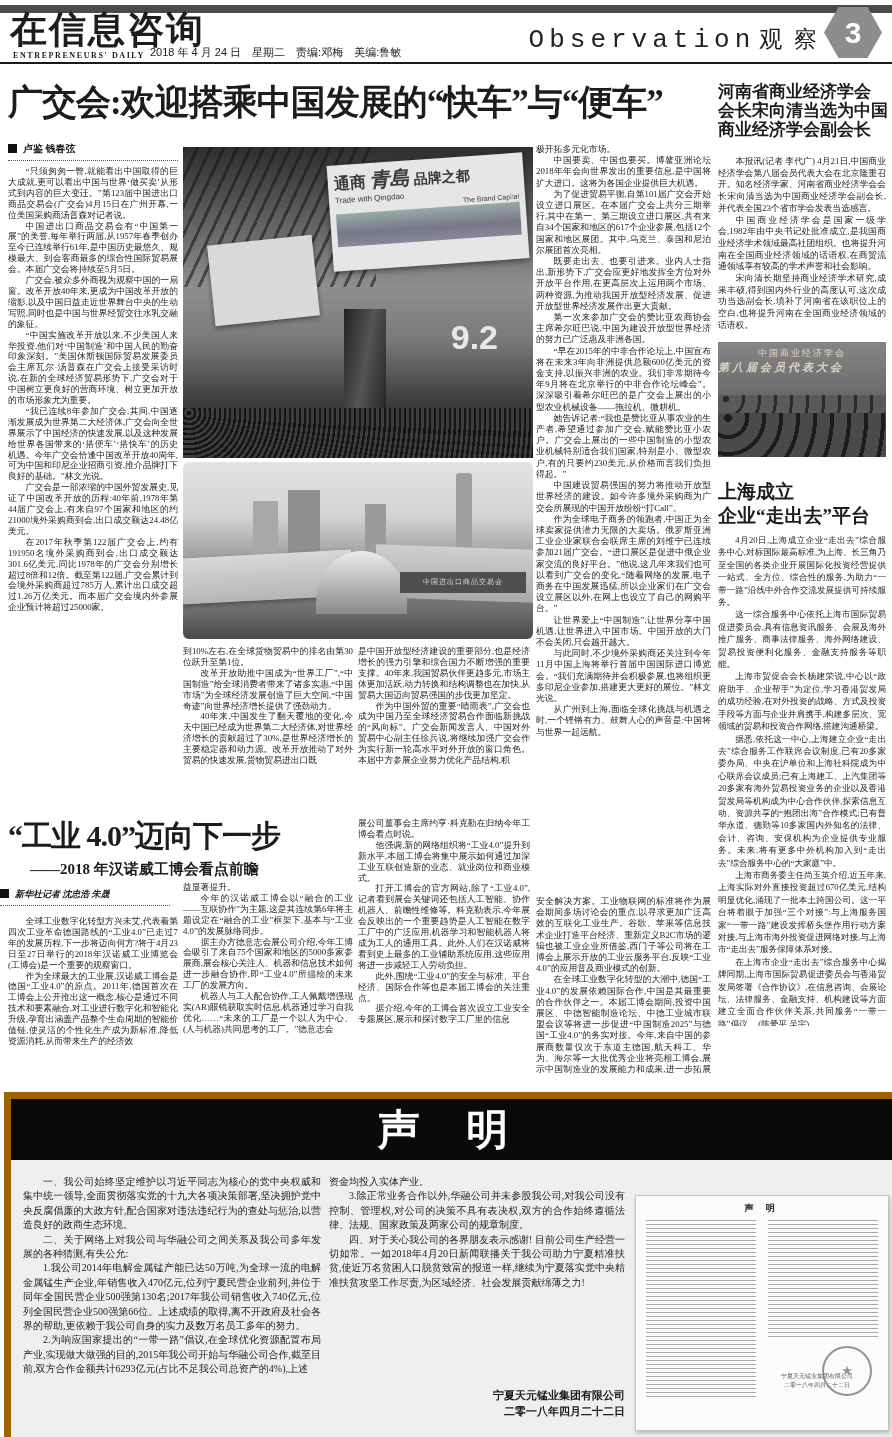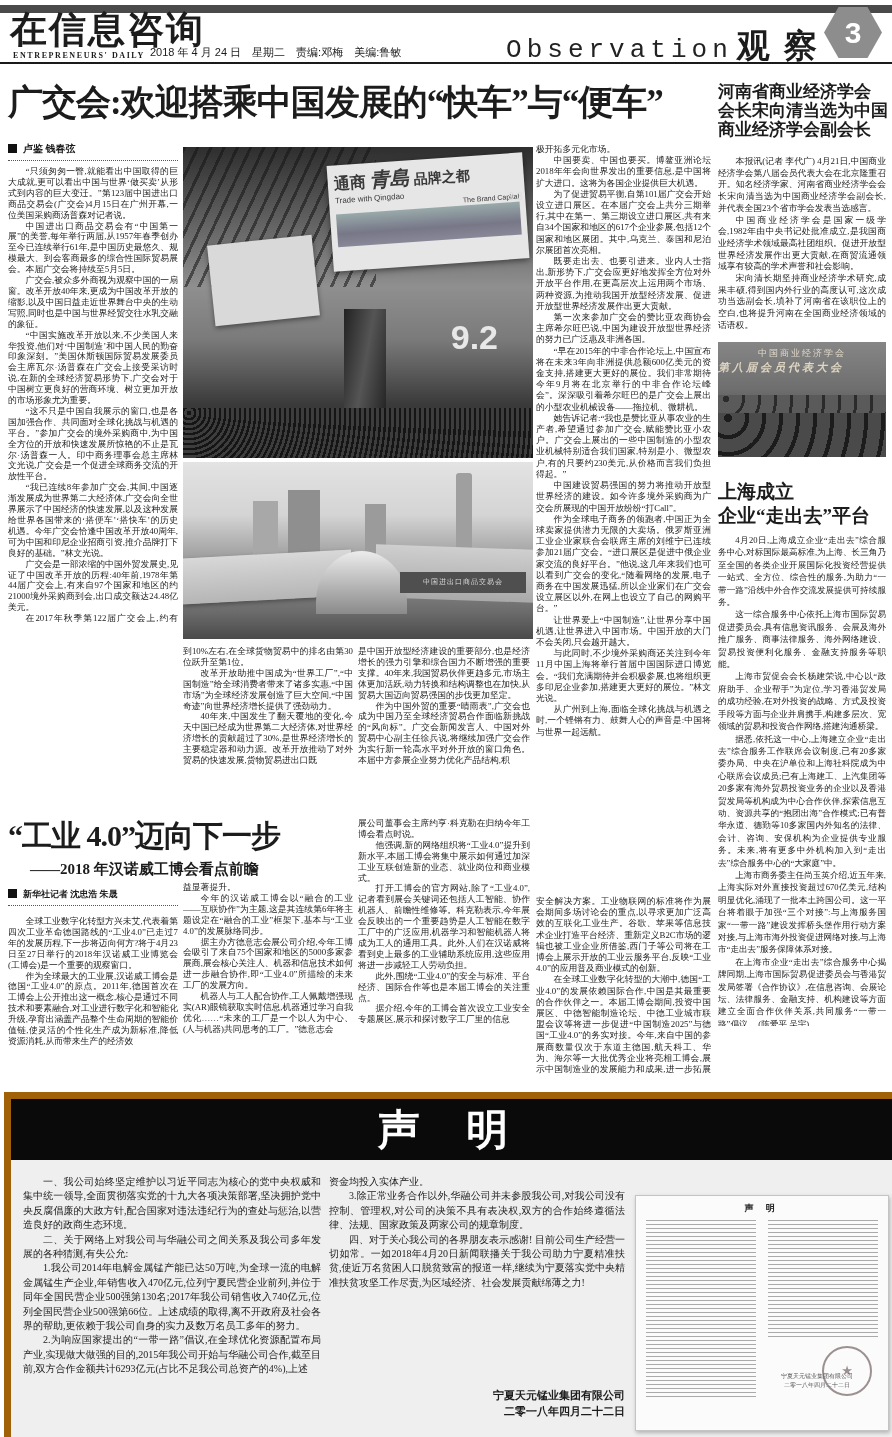--- a/index.html
+++ b/index.html
@@ -23,40 +23,39 @@
 <body>
 
 <div class="abs" style="left:0;top:5px;width:892px;height:8px;background:#4a4a4a;"></div>
 
 <div class="abs" style="left:10px;top:10px;font-size:37px;font-weight:bold;letter-spacing:2px;line-height:40px;">在信息咨询</div>
 <div class="abs" style="left:13px;top:51px;font-size:8px;font-weight:bold;letter-spacing:1.6px;">ENTREPRENEURS' DAILY</div>
 <div class="abs" style="left:150px;top:45px;font-size:11px;font-family:'Liberation Sans',sans-serif;">2018 年 4 月 24 日　星期二　责编:邓梅　美编:鲁敏</div>
 
 <div class="abs" style="left:380px;top:24px;width:440px;text-align:right;white-space:nowrap;">
   <span style="font-family:'Liberation Mono',monospace;font-size:26px;letter-spacing:5px;color:#222;">Observation</span>
-  <span style="font-size:33px;font-weight:bold;letter-spacing:3px;">观 察</span>
+  <span style="font-size:23px;font-weight:normal;letter-spacing:3px;">观 察</span>
 </div>
 <div class="abs hexa" style="left:824px;top:7px;width:58px;height:51px;background:#8d8d8d;
             display:flex;align-items:center;justify-content:center;">
   <span style="color:#fff;font-size:30px;font-weight:bold;font-family:'Liberation Sans',sans-serif;">3</span>
 </div>
 <div class="abs" style="left:0;top:62px;width:892px;height:2px;background:#1a1a1a;"></div>
 
 <div class="abs" style="left:8px;top:79px;width:708px;font-size:35px;font-weight:bold;white-space:nowrap;letter-spacing:-1px;">广交会:欢迎搭乘中国发展的“快车”与“便车”</div>
 
 <div class="abs byline" style="left:8px;top:142px;width:170px;">
   <span class="sq"></span><span>卢鉴 钱春弦</span>
 </div>
 
 <div class="abs bodytext" style="left:8px;top:166px;width:170px;height:456px;">
     <p>“只须匆匆一瞥,就能看出中国取得的巨大成就,更可以看出中国与世界‘做买卖’从形式到内容的巨大变迁。”第123届中国进出口商品交易会(广交会)4月15日在广州开幕,一位美国采购商汤普森对记者说。</p>
     <p>中国进出口商品交易会有“中国第一展”的美誉,每年举行两届,从1957年春季创办至今已连续举行61年,是中国历史最悠久、规模最大、到会客商最多的综合性国际贸易展会。本届广交会将持续至5月5日。</p>
     <p>广交会,被众多外商视为观察中国的一扇窗。改革开放40年来,更成为中国改革开放的缩影,以及中国日益走近世界舞台中央的生动写照,同时也是中国与世界经贸交往水乳交融的象征。</p>
     <p>“中国实施改革开放以来,不少美国人来华投资,他们对‘中国制造’和中国人民的勤奋印象深刻。”美国休斯顿国际贸易发展委员会主席瓦尔·汤普森在广交会上接受采访时说,在新的全球经济贸易形势下,广交会对于中国树立更良好的营商环境、树立更加开放的市场形象尤为重要。</p>
-    <p>“这不只是中国自我展示的窗口,也是各国加强合作、共同面对全球化挑战与机遇的平台。”参加广交会的境外采购商中,为中国全方位的开放和快速发展所惊艳的不止是瓦尔·汤普森一人。印中商务理事会总主席林文光说,广交会是一个促进全球商务交流的开放性平台。</p>
     <p>“我已连续8年参加广交会,其间,中国逐渐发展成为世界第二大经济体,广交会向全世界展示了中国经济的快速发展,以及这种发展给世界各国带来的‘搭便车’‘搭快车’的历史机遇。今年广交会恰逢中国改革开放40周年,可为中国和印尼企业招商引资,推介品牌打下良好的基础。”林文光说。</p>
     <p>广交会是一部浓缩的中国外贸发展史,见证了中国改革开放的历程:40年前,1978年第44届广交会上,有来自97个国家和地区的约21000境外采购商到会,出口成交额达24.48亿美元。</p>
     <p>在2017年秋季第122届广交会上,约有191950名境外采购商到会,出口成交额达301.6亿美元,同比1978年的广交会分别增长超过8倍和12倍。截至第122届,广交会累计到会境外采购商超过785万人,累计出口成交超过1.26万亿美元。而本届广交会境内外参展企业预计将超过25000家。</p>
   </div>
 
 <div class="abs photo" style="left:183px;top:147px;width:350px;height:311px;
             background:linear-gradient(180deg,#2e2e2e 0%,#5d5d5d 22%,#8f8f8f 45%,#7a7a7a 62%,#3c3c3c 82%,#1e1e1e 100%);">
   <div class="abs" style="left:0;top:0;width:55%;height:45%;
               background:repeating-linear-gradient(115deg,rgba(20,20,20,.55) 0 3px,transparent 3px 12px);"></div>
   <div class="abs" style="left:42%;top:4%;width:56%;height:34%;background:#e6e6e6;transform:rotate(-4deg);
@@ -71,21 +70,21 @@
   <div class="abs" style="left:8%;top:30%;width:30%;height:26%;background:#d9d9d9;transform:rotate(-6deg);
               box-shadow:0 2px 5px rgba(0,0,0,.45);"></div>
   <div class="abs" style="right:3%;top:14%;color:#ddd;font-size:10px;font-family:'Liberation Sans',sans-serif;">9.3</div>
   <div class="abs" style="right:10%;top:55%;color:#e8e8e8;font-size:34px;font-weight:bold;font-family:'Liberation Sans',sans-serif;">9.2</div>
   <div class="abs" style="left:46%;top:52%;width:12%;height:36%;background:linear-gradient(100deg,#222 0%,#555 50%,#222 100%);"></div>
   <div class="abs" style="left:0;bottom:0;width:100%;height:16%;
               background:repeating-radial-gradient(circle at 6px 5px,#151515 0 2.4px,#3d3d3d 2.4px 5px);"></div>
 </div>
 
 <div class="abs photo" style="left:183px;top:462px;width:350px;height:177px;
-            background:linear-gradient(180deg,#e3e3e3 0%,#d4d4d4 30%,#9c9c9c 55%,#6b6b6b 85%,#4a4a4a 100%);">
+            background:linear-gradient(180deg,#e3e3e3 0%,#d4d4d4 30%,#9c9c9c 55%,#6b6b6b 85%,#4a4a4a 100%);border-radius:6px;">
   <div class="abs" style="left:20%;top:22%;width:7%;height:32%;background:#a8a8a8;"></div>
   <div class="abs" style="left:30%;top:16%;width:9%;height:40%;background:#8f8f8f;"></div>
   <div class="abs" style="left:52%;top:24%;width:6%;height:30%;background:#9b9b9b;"></div>
   <div class="abs" style="left:78%;top:6%;width:4.5%;height:52%;background:#9f9f9f;border-radius:3px 3px 0 0;"></div>
   <div class="abs" style="left:0;top:52%;width:48%;height:26%;background:linear-gradient(180deg,#d8d8d8,#b5b5b5);transform:skewY(-3deg);
               box-shadow:0 2px 4px rgba(0,0,0,.35);"></div>
   <div class="abs" style="left:55%;top:48%;width:45%;height:30%;background:linear-gradient(180deg,#cfcfcf,#a9a9a9);transform:skewY(2deg);"></div>
   <div class="abs" style="left:38%;top:50%;width:26%;height:36%;border-radius:50% 50% 0 0/80% 80% 0 0;
               background:linear-gradient(180deg,#ececec,#8a8a8a);"></div>
   <div class="abs" style="left:62%;top:62%;width:36%;height:12%;background:#4f4f4f;display:flex;align-items:center;justify-content:center;">
@@ -101,32 +100,32 @@
 <div class="abs bodytext cont" style="left:358px;top:646px;width:172px;height:170px;">
     <p>是中国开放型经济建设的重要部分,也是经济增长的强力引擎和综合国力不断增强的重要支撑。40年来,我国贸易伙伴更趋多元,市场主体更加活跃,动力转换和结构调整也在加快,从贸易大国迈向贸易强国的步伐更加坚定。</p>
     <p>作为中国外贸的重要“晴雨表”,广交会也成为中国乃至全球经济贸易合作面临新挑战的“风向标”。广交会新闻发言人、中国对外贸易中心副主任徐兵说,将继续加强广交会作为实行新一轮高水平对外开放的窗口角色。本届中方参展企业努力优化产品结构,积</p>
   </div>
 <div class="abs bodytext cont" style="left:536px;top:144px;width:175px;height:678px;line-height:11.2px;">
     <p>极开拓多元化市场。</p>
     <p>中国要卖、中国也要买。博鳌亚洲论坛2018年年会向世界发出的重要信息,是中国将扩大进口。这将为各国企业提供巨大机遇。</p>
     <p>为了促进贸易平衡,自第101届广交会开始设立进口展区。在本届广交会上共分三期举行,其中在第一、第三期设立进口展区,共有来自34个国家和地区的617个企业参展,包括12个国家和地区展团。其中,乌克兰、泰国和尼泊尔展团首次亮相。</p>
     <p>既要走出去、也要引进来。业内人士指出,新形势下,广交会应更好地发挥全方位对外开放平台作用,在更高层次上运用两个市场、两种资源,为推动我国开放型经济发展、促进开放型世界经济发展作出更大贡献。</p>
     <p>第一次来参加广交会的赞比亚农商协会主席希尔旺巴说,中国为建设开放型世界经济的努力已广泛惠及非洲各国。</p>
-    <p>“早在2015年的中非合作论坛上,中国宣布将在未来3年向非洲提供总额600亿美元的资金支持,搭建更大更好的展位。我们非常期待今年9月将在北京举行的中非合作论坛峰会”。深深吸引着希尔旺巴的是广交会上展出的小型农业机械设备——拖拉机、微耕机。</p>
+    <p>“早在2015年的中非合作论坛上,中国宣布将在未来3年向非洲提供总额600亿美元的资金支持,以振兴非洲的农业。我们非常期待今年9月将在北京举行的中非合作论坛峰会”。深深吸引着希尔旺巴的是广交会上展出的小型农业机械设备——拖拉机、微耕机。</p>
     <p>她告诉记者:“我也是赞比亚从事农业的生产者,希望通过参加广交会,赋能赞比亚小农户。广交会上展出的一些中国制造的小型农业机械特别适合我们国家,特别是小、微型农户,有的只要约230美元,从价格而言我们负担得起。”</p>
     <p>中国建设贸易强国的努力将推动开放型世界经济的建设。如今许多境外采购商为广交会所展现的中国开放纷纷“打Call”。</p>
     <p>作为全球电子商务的领跑者,中国正为全球卖家提供潜力无限的大卖场。俄罗斯亚洲工业企业家联合会联席主席的刘维宁已连续参加21届广交会。“进口展区是促进中俄企业家交流的良好平台。”他说,这几年来我们也可以看到广交会的变化,“随着网络的发展,电子商务在中国发展迅猛,所以企业家们在广交会设立展区以外,在网上也设立了自己的网购平台。”</p>
     <p>让世界爱上“中国制造”,让世界分享中国机遇,让世界进入中国市场。中国开放的大门不会关闭,只会越开越大。</p>
     <p>与此同时,不少境外采购商还关注到今年11月中国上海将举行首届中国国际进口博览会。“我们充满期待并会积极参展,也将组织更多印尼企业参加,搭建更大更好的展位。”林文光说。</p>
     <p>从广州到上海,面临全球化挑战与机遇之时,一个铿锵有力、鼓舞人心的声音是:中国将与世界一起远航。</p>
   </div>
 
 <div class="abs" style="left:8px;top:816px;font-size:30px;font-weight:bold;white-space:nowrap;letter-spacing:-1px;">“工业 4.0”迈向下一步</div>
 <div class="abs" style="left:30px;top:860px;font-size:15px;font-weight:bold;white-space:nowrap;">——2018 年汉诺威工博会看点前瞻</div>
-<div class="abs byline" style="left:8px;top:888px;width:170px;font-size:9px;">
+<div class="abs byline" style="left:0;top:888px;width:170px;font-style:italic;font-size:9px;">
   <span class="sq"></span><span>新华社记者 沈忠浩 朱晟</span>
 </div>
 
 <div class="abs bodytext" style="left:8px;top:916px;width:170px;height:170px;">
     <p>全球工业数字化转型方兴未艾,代表着第四次工业革命德国路线的“工业4.0”已走过7年的发展历程,下一步将迈向何方?将于4月23日至27日举行的2018年汉诺威工业博览会(工博会)是一个重要的观察窗口。</p>
     <p>作为全球最大的工业展,汉诺威工博会是德国“工业4.0”的原点。2011年,德国首次在工博会上公开推出这一概念,核心是通过不同技术和要素融合,对工业进行数字化和智能化升级,孕育出涵盖产品整个生命周期的智能价值链,使灵活的个性化生产成为新标准,降低资源消耗,从而带来生产的经济效</p>
   </div>
 <div class="abs bodytext cont" style="left:183px;top:882px;width:170px;height:205px;">
     <p>益显著提升。</p>
     <p>今年的汉诺威工博会以“融合的工业——互联协作”为主题,这是其连续第6年将主题设定在“融合的工业”框架下,基本与“工业4.0”的发展脉络同步。</p>
@@ -145,21 +144,21 @@
     <p>在全球工业数字化转型的大潮中,德国“工业4.0”的发展依赖国际合作,中国是其最重要的合作伙伴之一。本届工博会期间,投资中国展区、中德智能制造论坛、中德工业城市联盟会议等将进一步促进“中国制造2025”与德国“工业4.0”的务实对接。今年,来自中国的参展商数量仅次于东道主德国,航天科工、华为、海尔等一大批优秀企业将亮相工博会,展示中国制造业的发展能力和成果,进一步拓展国际合作。</p>
   </div>
 
 <div class="abs" style="left:718px;top:82px;width:170px;font-size:17px;font-weight:bold;line-height:19px;">
   <div>河南省商业经济学会</div>
   <div>会长宋向清当选为中国</div>
   <div>商业经济学会副会长</div>
 </div>
 <div class="abs rbody" style="left:718px;top:140px;width:168px;height:196px;">
     <p>本报讯(记者 李代广) 4月21日,中国商业经济学会第八届会员代表大会在北京隆重召开。知名经济学家、河南省商业经济学会会长宋向清当选为中国商业经济学会副会长,并代表全国23个省市学会发表当选感言。</p>
-    <p>中国商业经济学会是国家一级学会,1982年由中央书记处批准成立,是我国商业经济学术领域最高社团组织。促进开放型世界经济发展作出更大贡献,在商贸流通领域享有较高的学术声誉和社会影响。</p>
+    <p>中国商业经济学会是国家一级学会,1982年由中央书记处批准成立,是我国商业经济学术领域最高社团组织。也将提升河南在全国商业经济领域的话语权,在商贸流通领域享有较高的学术声誉和社会影响。</p>
     <p>宋向清长期坚持商业经济学术研究,成果丰硕,得到国内外行业的高度认可,这次成功当选副会长,填补了河南省在该职位上的空白,也将提升河南在全国商业经济领域的话语权。</p>
   </div>
 
 <div class="abs photo" style="left:718px;top:342px;width:168px;height:115px;
             background:linear-gradient(180deg,#868686 0%,#6f6f6f 40%,#4c4c4c 75%,#333 100%);">
   <div style="text-align:center;color:#e0d8c8;font-size:9px;letter-spacing:2px;padding-top:5px;">中国商业经济学会</div>
   <div style="text-align:left;color:#ded5c2;font-size:11px;font-weight:bold;font-style:italic;letter-spacing:3px;">第八届会员代表大会</div>
   <div class="abs" style="left:0;top:46%;width:100%;height:18%;
               background:repeating-radial-gradient(circle at 8px 4px,#2b2b2b 0 3px,#5a5a5a 3px 16px);"></div>
   <div class="abs" style="left:0;top:62%;width:100%;height:38%;

